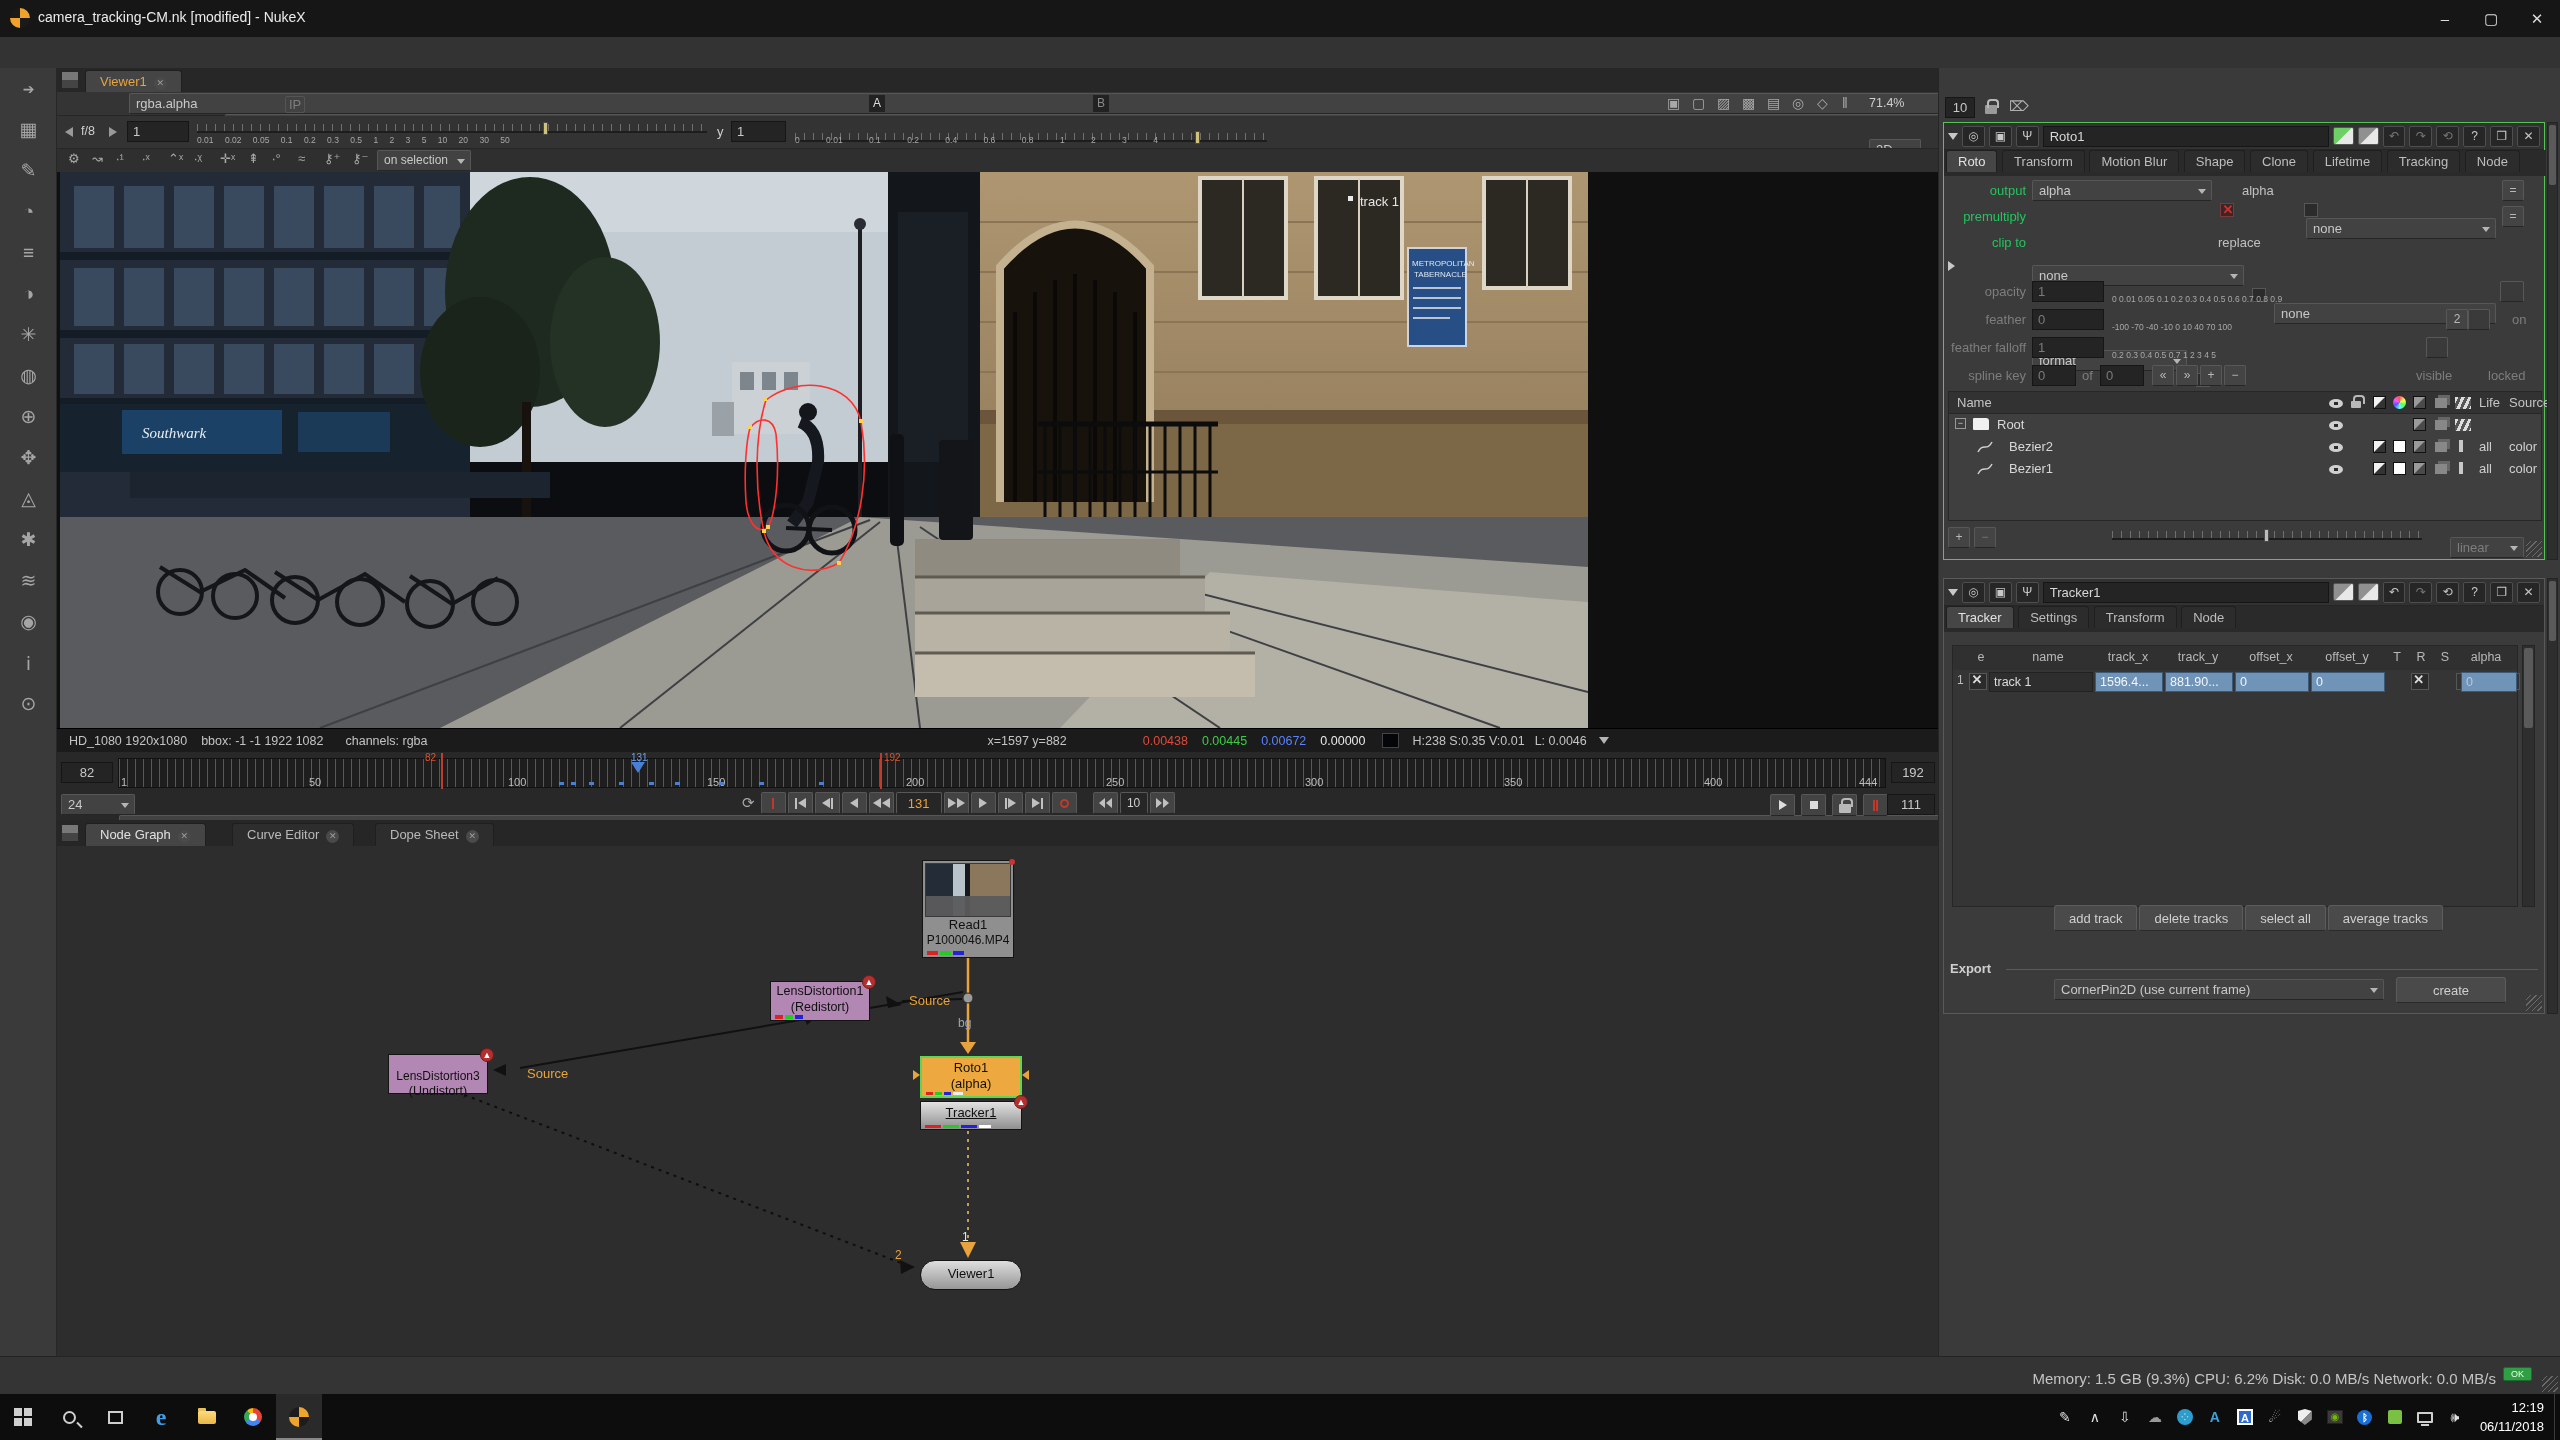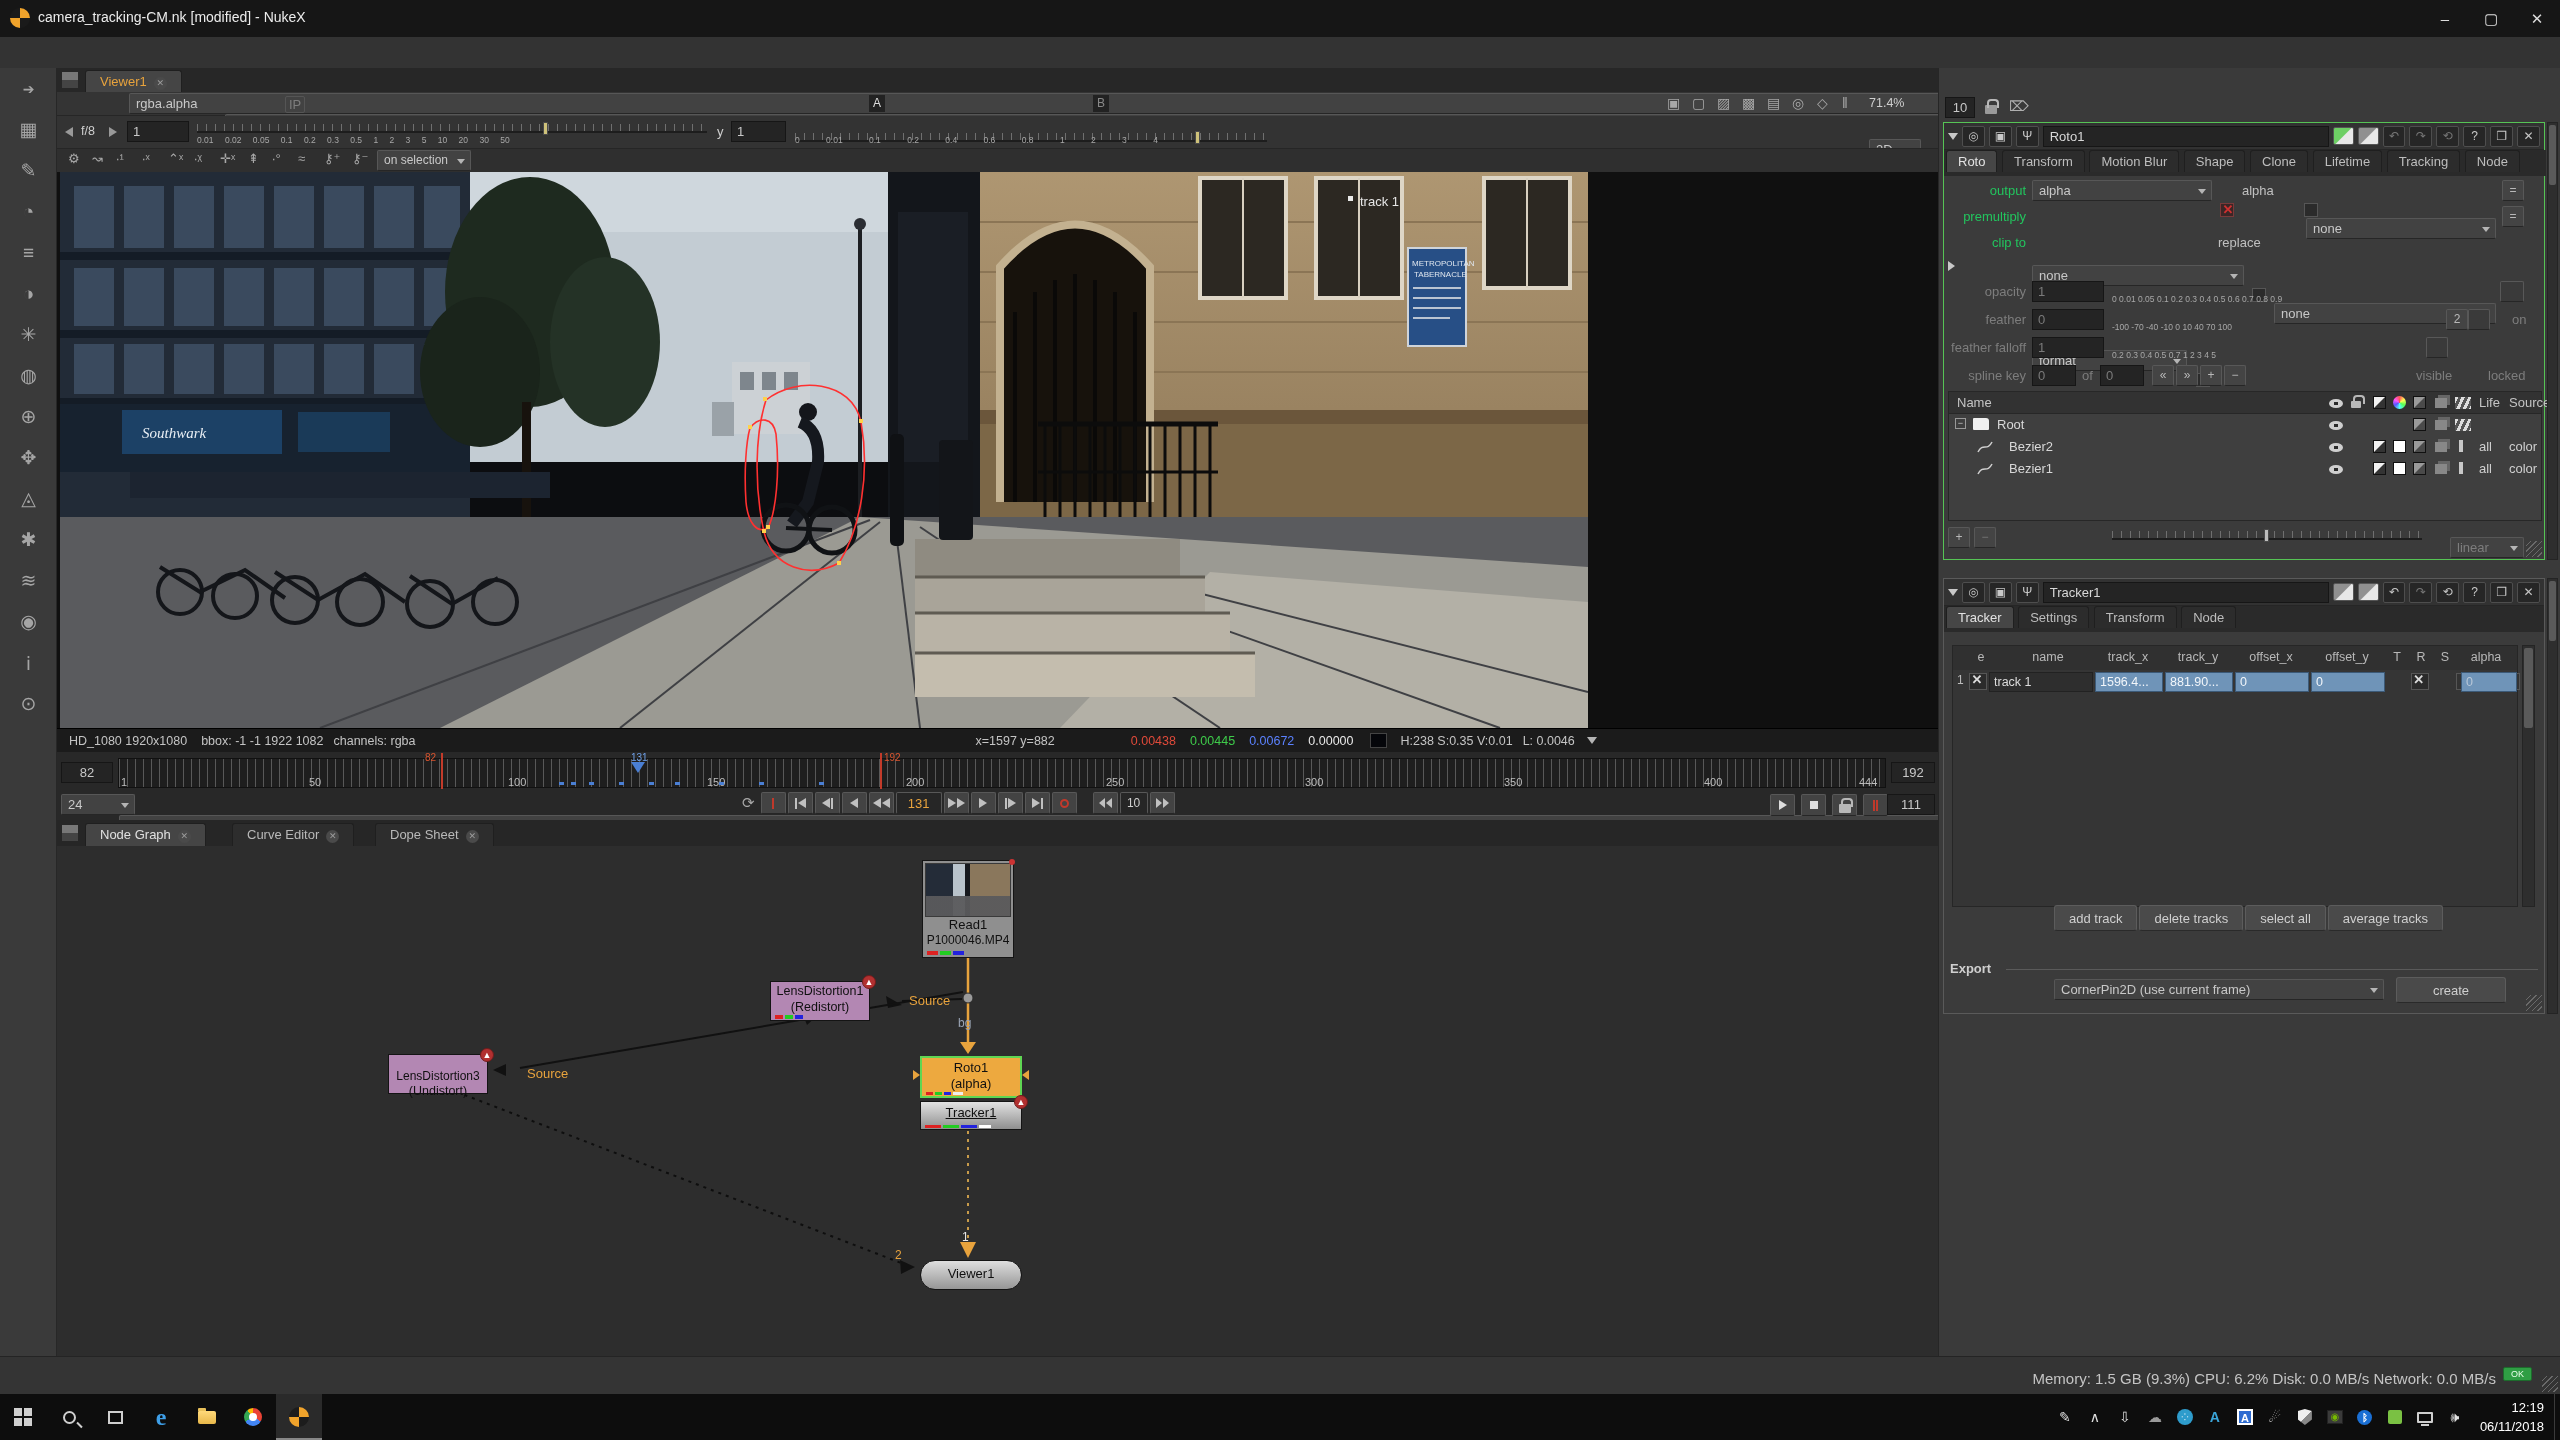--- a/index.html
+++ b/index.html
@@ -391,21 +391,21 @@
       <g>
         <rect x="1288" y="24" width="5" height="5" fill="#e8e8e8"></rect>
         <text x="1300" y="34" font-size="13" fill="#e6e6e6">track 1</text>
       </g>
     </svg>
   </div>
 
   <div class="r vinfo">
     <span class="nw" style="margin-left:12px">HD_1080 1920x1080</span>
     <span class="nw" style="margin-left:14px">bbox: -1 -1 1922 1082</span>
-    <span class="nw" style="margin-left:10px">channels: rgba</span>
+    <span class="nw" style="margin-left:22px">channels: rgba</span>
     <span class="nw" style="margin-left:560px">x=1597 y=882</span>
     <span class="nw" style="margin-left:76px;color:#e04a3a">0.00438</span>
     <span class="nw" style="margin-left:14px;color:#3ecb4a">0.00445</span>
     <span class="nw" style="margin-left:14px;color:#5b82ff">0.00672</span>
     <span class="nw" style="margin-left:14px;color:#e8e8e8">0.00000</span>
     <span style="display:inline-block;width:17px;height:15px;background:#05060a;border:1px solid #444;margin-left:16px"></span>
     <span class="nw" style="margin-left:14px">H:238 S:0.35 V:0.01</span>
     <span class="nw" style="margin-left:10px">L: 0.0046</span>
     <span style="margin-left:12px;border-left:5px solid transparent;border-right:5px solid transparent;border-top:7px solid #b5b5b5;display:inline-block"></span>
   </div>

